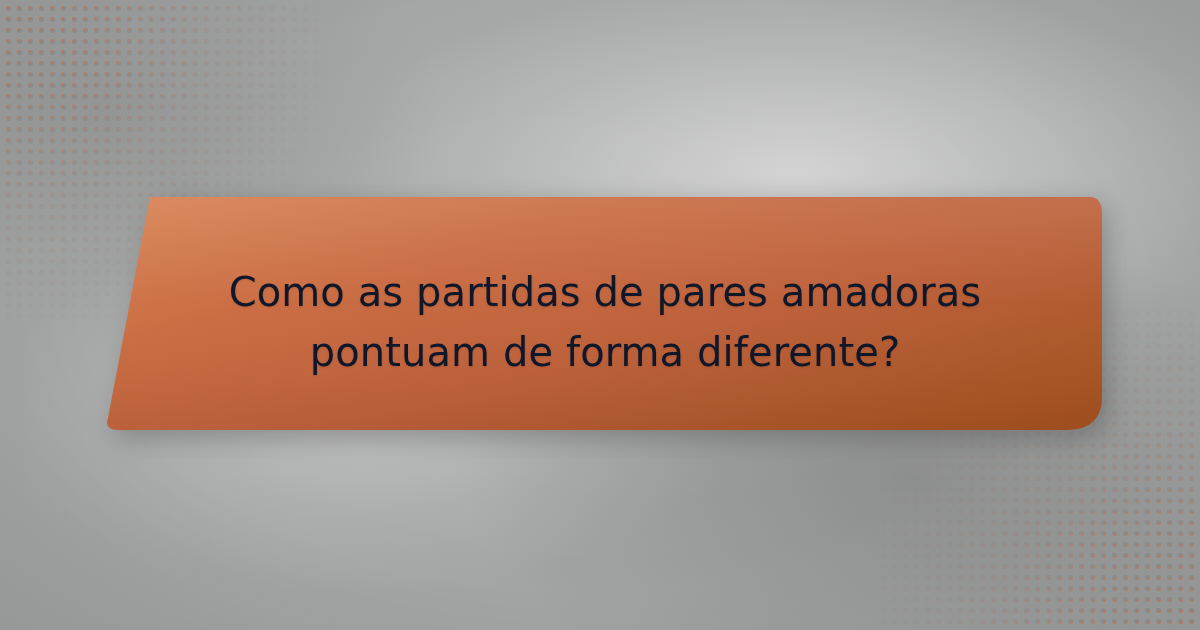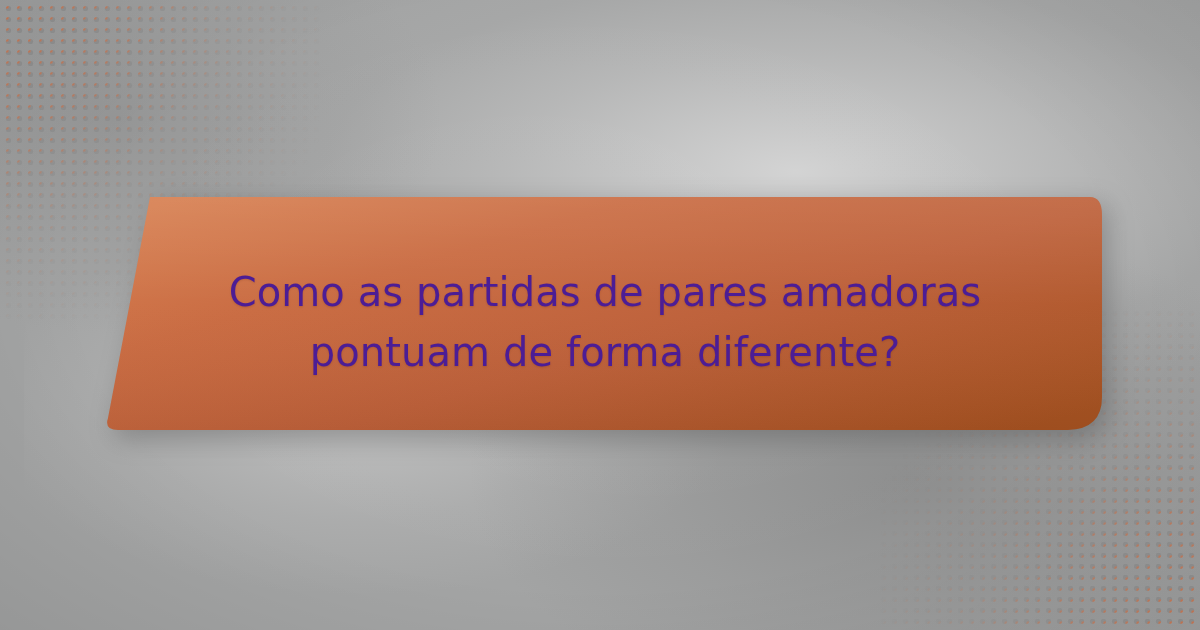--- a/index.html
+++ b/index.html
@@ -117,21 +117,21 @@
     height: 100%;
     display: flex;
     flex-direction: column;
     align-items: center;
     justify-content: center;
     padding-top: 10px;
     box-sizing: border-box;
   }
   .headline {
     margin: 0;
-    color: #4c1d95;
+    color: #0f172a;
     font-size: 40px;
     font-weight: 400;
     line-height: 1.48;
     text-align: center;
     letter-spacing: 0.1px;
     max-width: 760px;
     text-shadow: 0 1px 2px rgba(90,35,10,0.18);
   }
 </style>
 </head>

